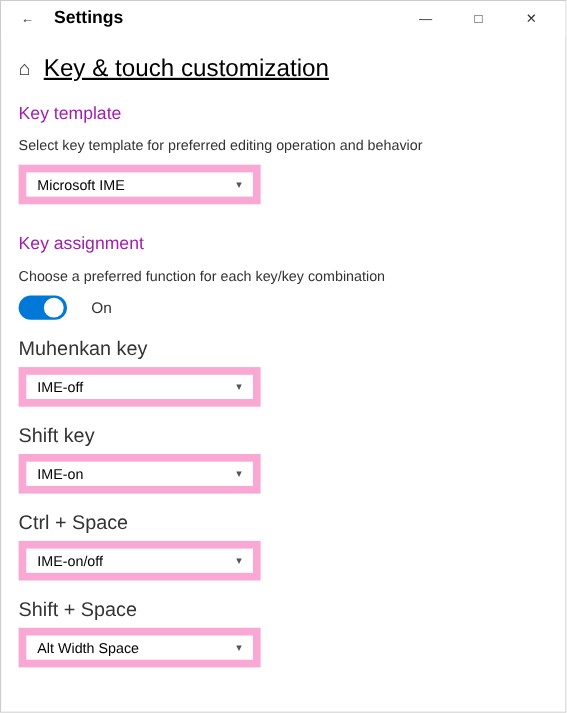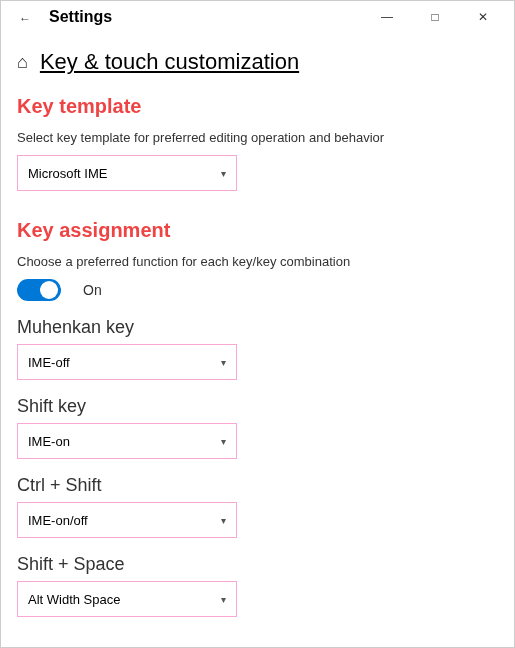--- a/index.html
+++ b/index.html
@@ -69,37 +69,37 @@
       font-size: 18px;
       color: #333;
     }
     .page-title {
       font-size: 22px;
       font-weight: 300;
       color: #000;
       text-decoration: underline;
     }
     .section-title {
-      font-size: 20px;
-      font-weight: 700;
-      color: #ef4444;
+      font-size: 16px;
+      font-weight: 400;
+      color: #a21caf;
       margin-bottom: 12px;
     }
     .section {
       margin-bottom: 28px;
     }
     .label {
       font-size: 13px;
       color: #333;
       margin-bottom: 10px;
     }
     .dropdown {
       width: 220px;
       height: 36px;
-      border: 1px solid #f9a8d4;
+      border: 7px solid #f9a8d4;
       background: #ffffff;
       display: flex;
       align-items: center;
       justify-content: space-between;
       padding: 0 10px;
       cursor: pointer;
       font-size: 13px;
       color: #000;
     }
     .dropdown-arrow {
@@ -207,21 +207,21 @@
 
       <div class="key-field">
         <div class="key-label">Shift key</div>
         <div class="dropdown">
           <span>IME-on</span>
           <span class="dropdown-arrow">▾</span>
         </div>
       </div>
 
       <div class="key-field">
-        <div class="key-label">Ctrl + Shift</div>
+        <div class="key-label">Ctrl + Space</div>
         <div class="dropdown">
           <span>IME-on/off</span>
           <span class="dropdown-arrow">▾</span>
         </div>
       </div>
 
       <div class="key-field">
         <div class="key-label">Shift + Space</div>
         <div class="dropdown">
           <span>Alt Width Space</span>

